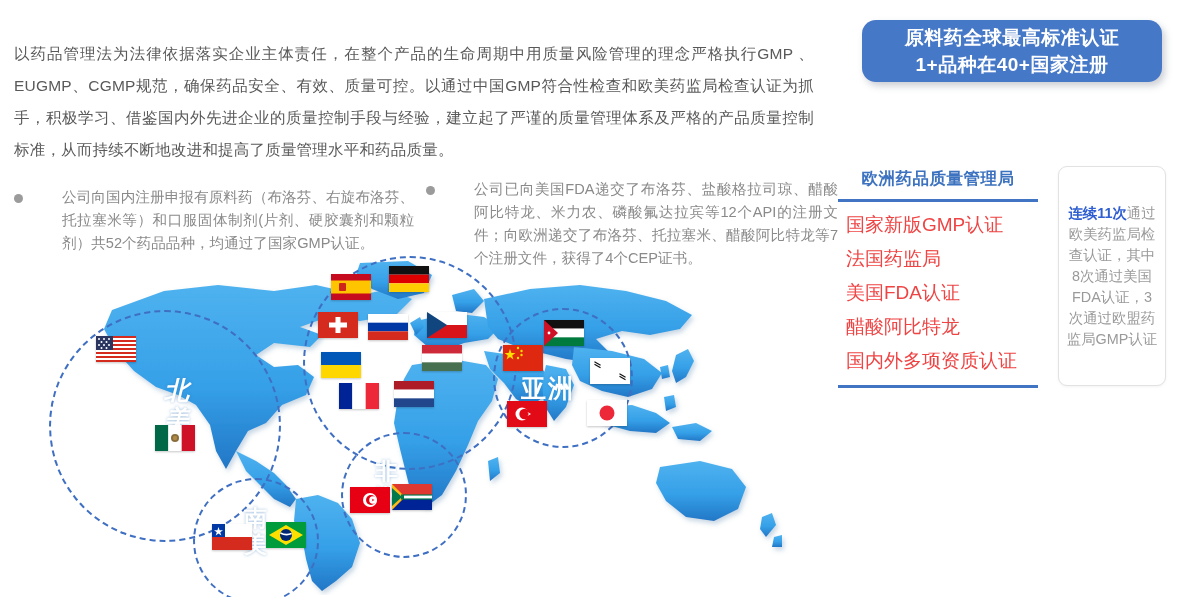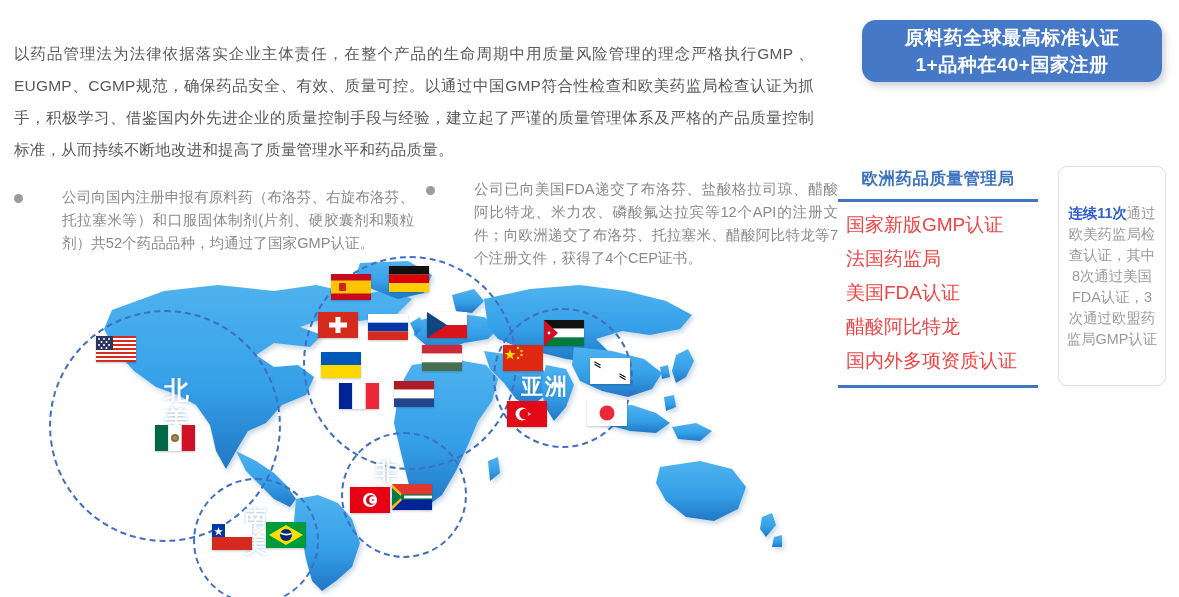--- a/index.html
+++ b/index.html
@@ -86,22 +86,22 @@
   #circle-europe{left:303px;top:256px;width:214px;height:214px;}
   #circle-asia{left:493px;top:308px;width:140px;height:140px;}
   #circle-africa{left:341px;top:432px;width:126px;height:126px;}
   #circle-south-america{left:193px;top:478px;width:126px;height:126px;}
 
   
   .region-label{
     position:absolute;color:#ffffff;font-weight:bold;letter-spacing:1px;
     text-shadow:0 0 3px rgba(40,110,180,.45);
   }
-  #label-north-america{left:164px;top:376px;width:34px;font-size:25px;line-height:29px;}
-  #label-asia{left:521px;top:372px;font-size:22px;letter-spacing:2px;text-align:center;}
+  #label-north-america{left:164px;top:376px;width:34px;font-size:25px;line-height:29px;font-style:italic;}
+  #label-asia{left:521px;top:372px;font-size:25px;letter-spacing:2px;text-align:center;}
   #label-africa{left:375px;top:458px;width:26px;font-size:23px;line-height:26px;}
   #label-south-america{left:244px;top:505px;width:26px;font-size:23px;line-height:26px;}
 
   
   .flag{
     position:absolute;width:40px;height:26px;overflow:hidden;
     box-shadow:0 1px 2px rgba(0,0,0,.22);background:#fff;
   }
   .flag svg{width:100%;height:100%;display:block;}
 </style>

